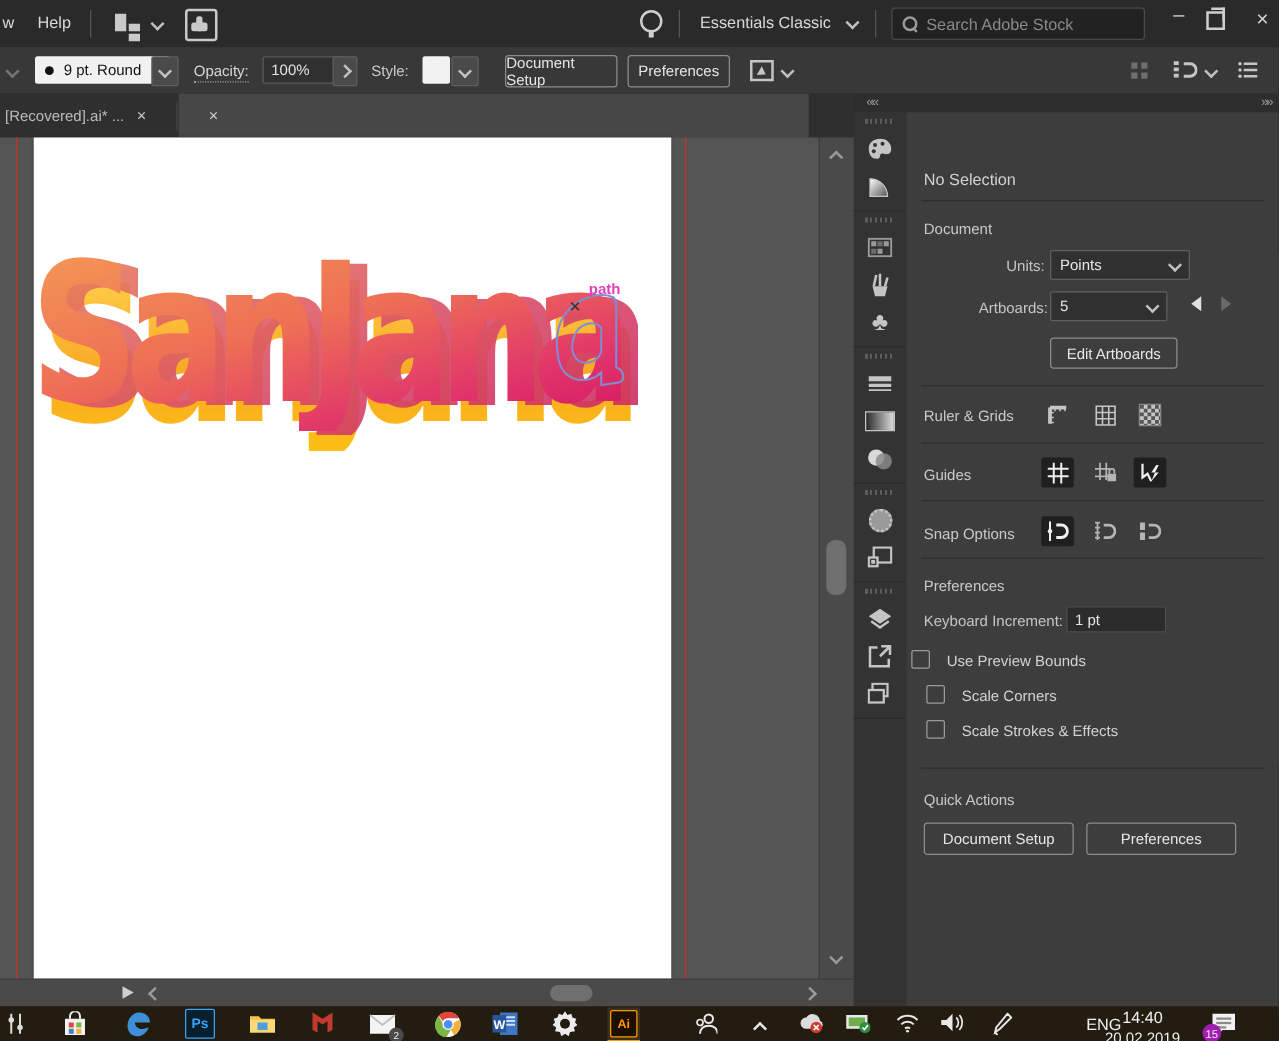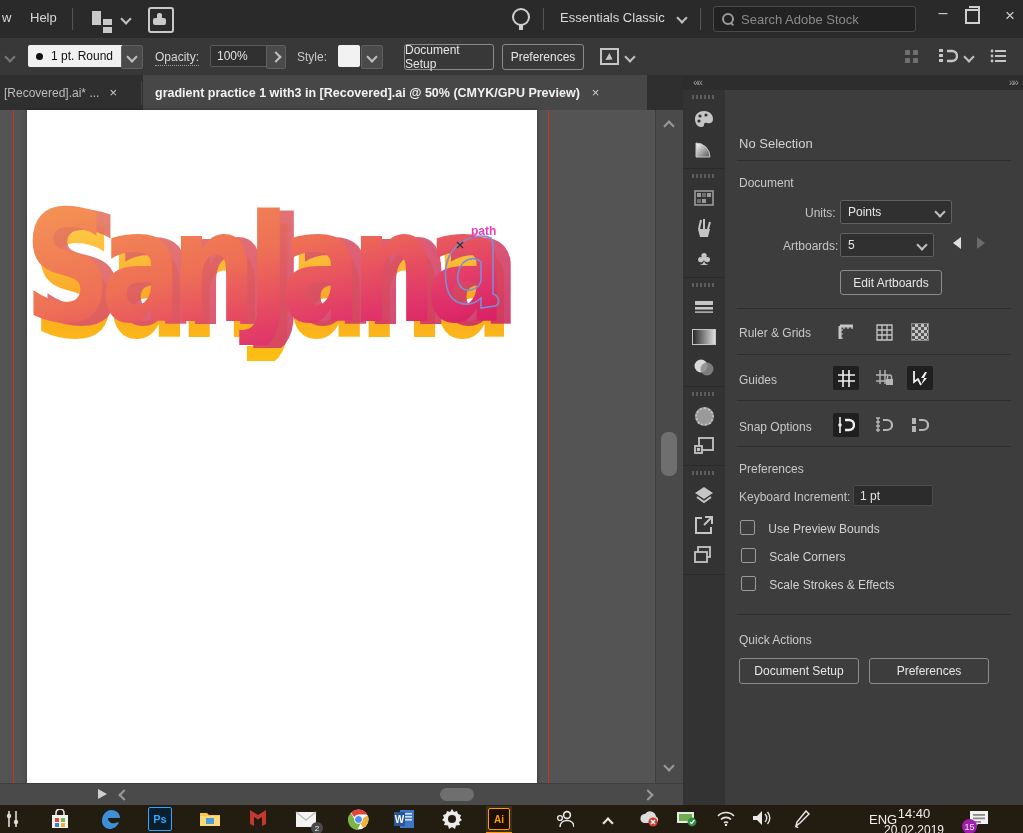--- a/index.html
+++ b/index.html
@@ -89,21 +89,21 @@
     <span class="abs" style="left:965px;top:9px;width:11px;height:11px;border:2px solid #cfcfcf;">
         <span style="position:absolute;left:2px;top:-5px;width:9px;height:9px;border-top:2px solid #cfcfcf;border-right:2px solid #cfcfcf;"></span>
       </span>
     <span class="abs" style="left:998px;top:6px;width:24px;height:24px;text-align:center;font-size:17px;color:#cfcfcf;">×</span>
   </div>
 
   <div class="abs toolbar">
     <span class="abs chev dim" style="left:6px;top:15px;"></span>
     <div class="abs whitefield" style="left:28px;top:7px;width:92px;height:22px;padding:0 8px;">
       <span style="width:7px;height:7px;background:#111;border-radius:50%;margin-right:8px;"></span>
-      <span>1 pt. Round</span>
+      <span>9 pt. Round</span>
     </div>
     <div class="abs chevbtn" style="left:121px;top:7px;width:20px;height:22px;">
         <span class="chev"></span>
       </div>
     <span class="abs" style="left:155px;top:12px;border-bottom:1px dotted #9a9a9a;padding-bottom:1px;color:#d6d6d6;">Opacity:</span>
     <div class="abs darkfield" style="left:210px;top:7px;width:52px;height:20px;">
         <span>100%</span>
       </div>
     <div class="abs chevbtn" style="left:266px;top:7px;width:18px;height:22px;">
         <span class="chev right"></span>
@@ -148,21 +148,20 @@
     </span>
   </div>
 
   <div class="abs tabbar">
     <div class="abs tab" style="left:0;width:140px;padding-left:4px;">
       <span style="font-size:12px;">[Recovered].ai* ...</span>
       <span class="closex" style="margin-left:10px;">×</span>
     </div>
     <div class="abs vdiv" style="left:141px;top:6px;height:24px;background:#444;"></div>
     <div class="abs tab active" style="left:143px;width:492px;padding-left:12px;">
-      <span style="font-size:12.5px;">gradient practice 1 with3 in [Recovered].ai @ 50% (CMYK/GPU Preview)</span>
       <span class="closex" style="margin-left:12px;font-weight:normal;">×</span>
     </div>
   </div>
 
   <div class="abs pasteboard"></div>
   <div class="abs artboard"></div>
   <div class="abs guide" style="left:13px;"></div>
   <div class="abs guide" style="left:548px;"></div>
 
   <div class="abs" style="left:24px;top:190px;width:560px;height:180px;transform:scaleX(0.78);transform-origin:left top;">
@@ -370,21 +369,21 @@
           <path d="M8 3 h4 a5 5 0 0 1 0 10 h-4" fill="none" stroke="#b5b5b5" stroke-width="2.2"></path>
         </svg>
     </div>
     <div style="position:absolute;left:12px;top:356px;width:274px;height:1px;background:#2e2e2e;"></div>
 
     <span class="seclabel" style="position:absolute;left:14px;top:372px;">Preferences</span>
     <span style="position:absolute;left:14px;top:400px;color:#c5c5c5;">Keyboard Increment:</span>
     <div class="darkfield" style="position:absolute;left:128px;top:395px;width:66px;height:19px;border-color:#4c4c4c;background:#2c2c2c;">
         <span>1 pt</span>
       </div>
-    <div style="position:absolute;left:15px;top:430px;">
+    <div style="position:absolute;left:4px;top:430px;">
       <span class="cb" style="display:inline-block;vertical-align:-2px;"></span>
       <span style="margin-left:10px;color:#d2d2d2;">Use Preview Bounds</span>
     </div>
     <div style="position:absolute;left:16px;top:458px;">
       <span class="cb" style="display:inline-block;vertical-align:-2px;"></span>
       <span style="margin-left:10px;color:#d2d2d2;">Scale Corners</span>
     </div>
     <div style="position:absolute;left:16px;top:486px;">
       <span class="cb" style="display:inline-block;vertical-align:-2px;"></span>
       <span style="margin-left:10px;color:#d2d2d2;">Scale Strokes &amp; Effects</span>

